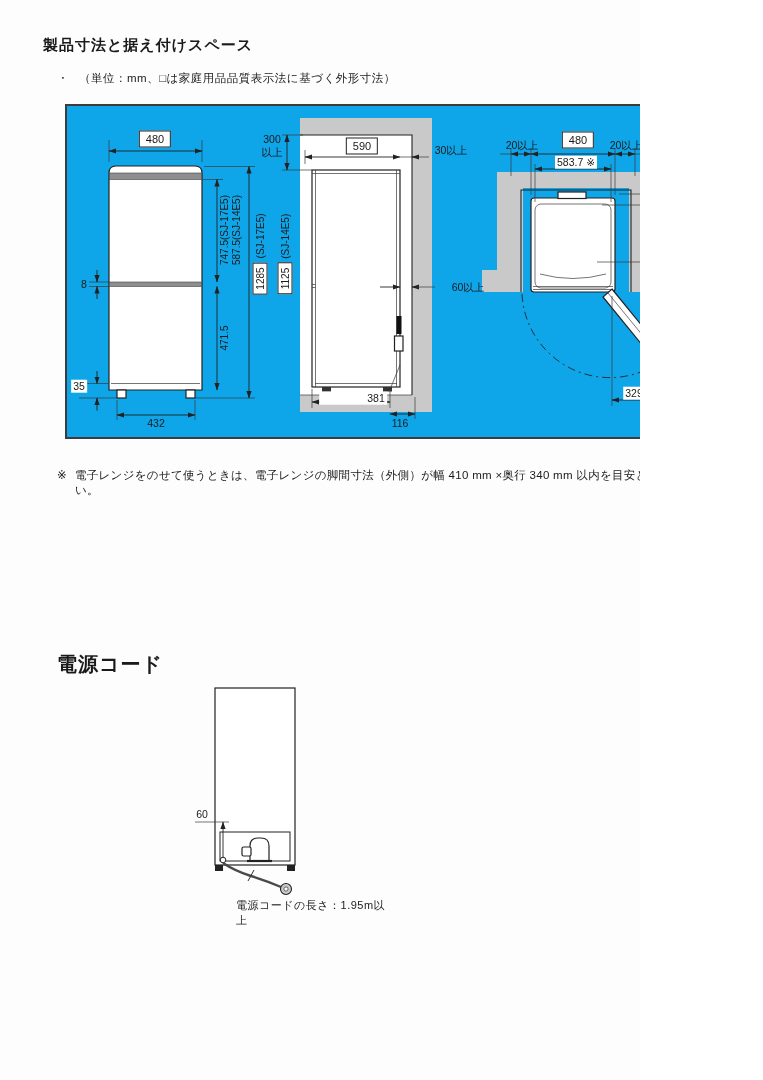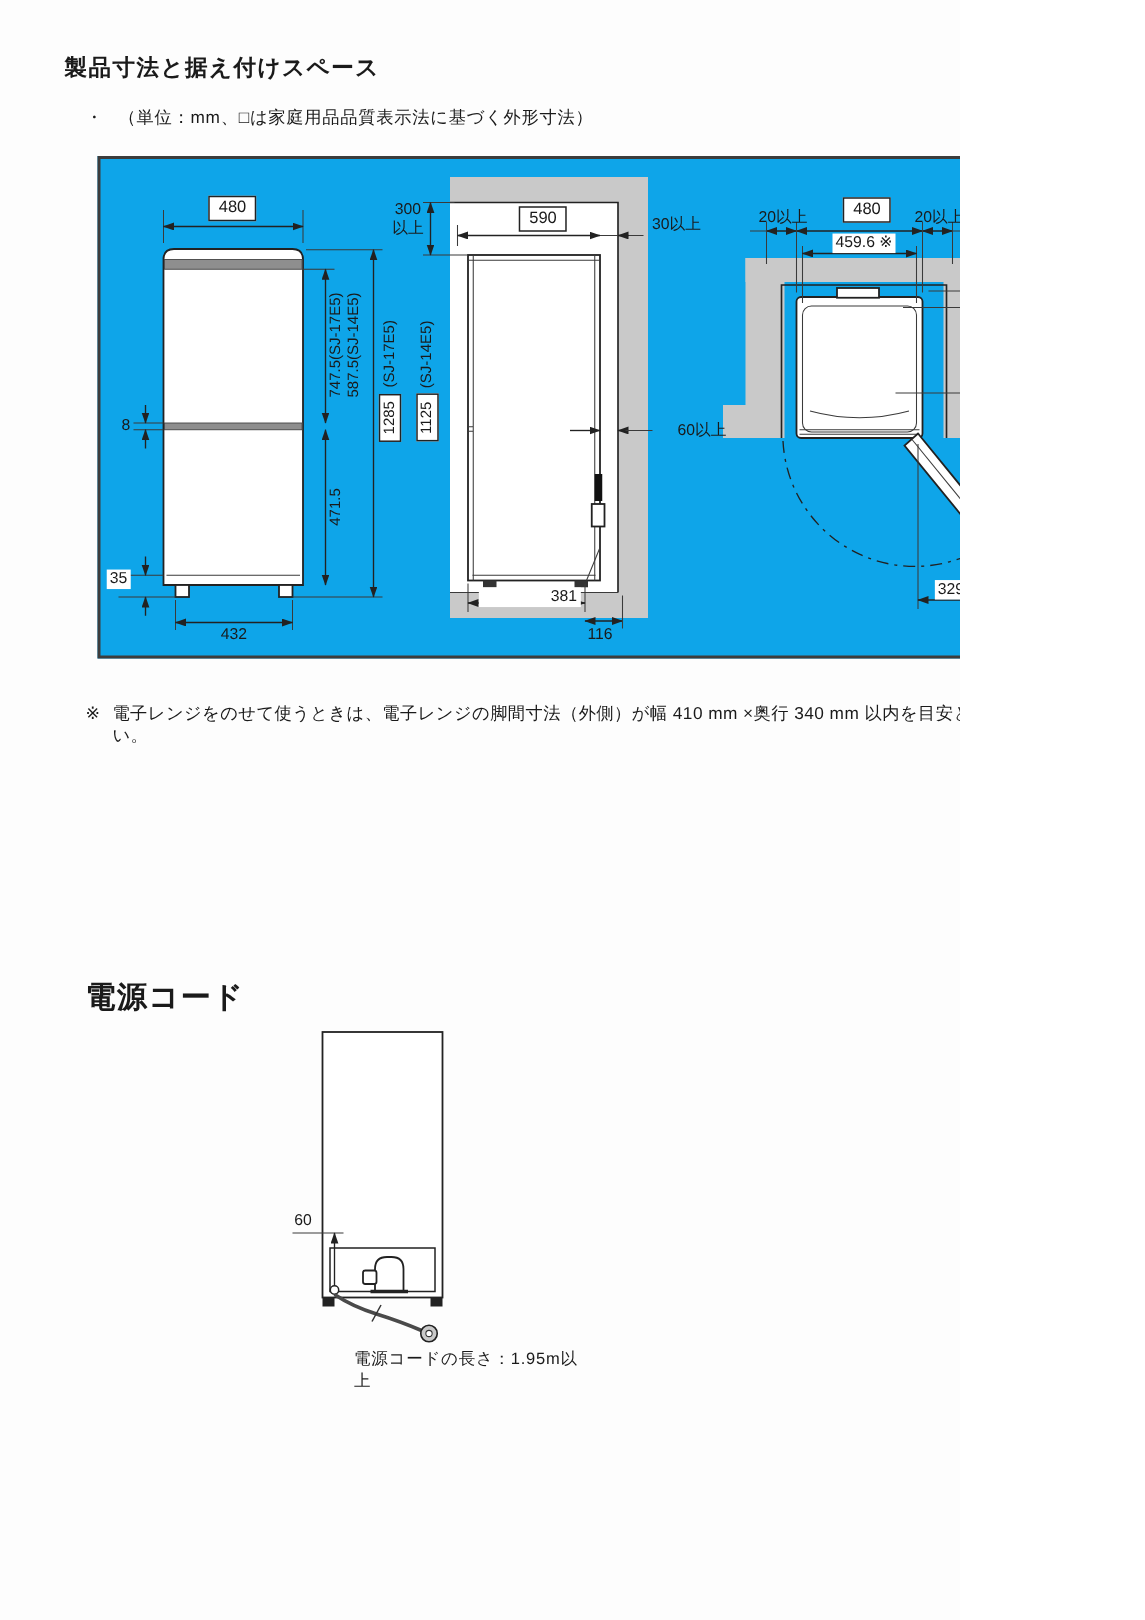--- a/index.html
+++ b/index.html
@@ -171,21 +171,21 @@
 以上</span>
     <span class="hbox" style="left:295px;top:40px;">590</span>
     <span class="lbl" style="left:384px;top:44px;">30以上</span>
     <span class="lbl" style="left:401px;top:181px;">60以上</span>
     <span class="lbl bg" style="left:286px;top:292px;padding-left:48px;">381</span>
     <span class="lbl" style="left:333px;top:317px;">116</span>
 
     <span class="lbl" style="left:455px;top:39px;">20以上</span>
     <span class="hbox" style="left:511px;top:34px;">480</span>
     <span class="lbl" style="left:559px;top:39px;">20以上</span>
-    <span class="lbl bg" style="left:509px;top:56px;">459.6 ※</span>
+    <span class="lbl bg" style="left:509px;top:56px;">583.7 ※</span>
     <span class="vlabel bg" style="left:587px;top:127px;">384.6※</span>
     <span class="vlabel bg" style="left:601px;top:178px;">1013</span>
     <span class="lbl bg" style="left:567px;top:287px;">329</span>
   </div>
 
   <div class="abs" id="footnote">
     <span>※</span>
     <span>電子レンジをのせて使うときは、電子レンジの脚間寸法（外側）が幅 410 mm ×奥行 340 mm 以内を目安としてください。</span>
   </div>
 

